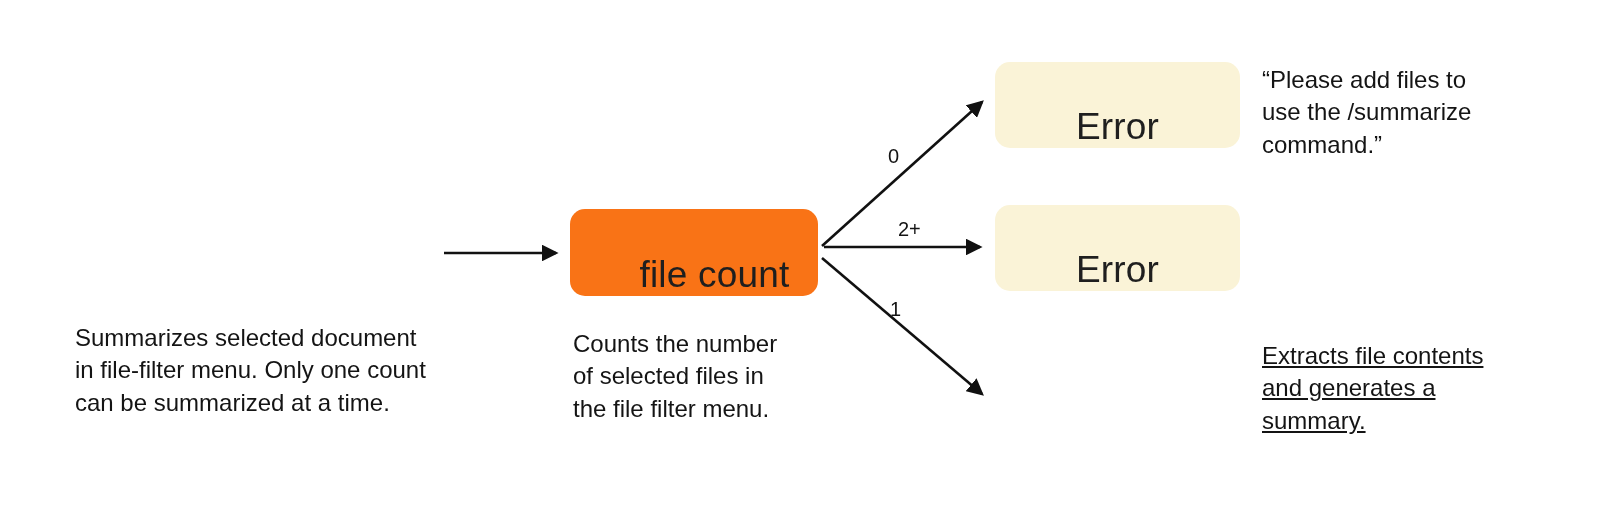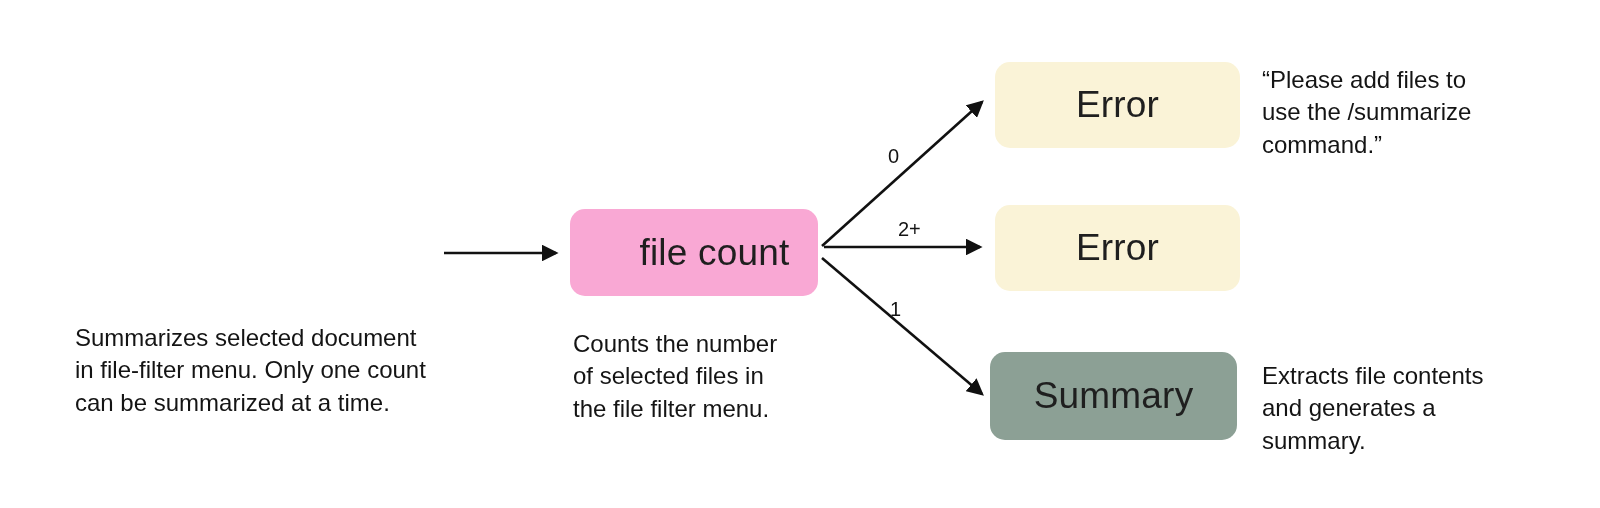--- a/index.html
+++ b/index.html
@@ -20,33 +20,33 @@
     position: absolute;
     left: 0;
     top: 0;
     width: 1600px;
     height: 508px;
     pointer-events: none;
   }
   .node {
     position: absolute;
     display: flex;
-    align-items: center;
+    align-items: flex-end;
     justify-content: center;
     border-radius: 15px;
     box-sizing: border-box;
   }
   .node .node-label {
     font-size: 37px;
     font-weight: 400;
     color: #1f1f1f;
     letter-spacing: 0.2px;
   }
   .node-salmon   { background: #efa987; }
-  .node-sage     { background: #f9a8d4; padding-left: 41px; }
+  .node-sage     { background: #f97316; padding-left: 41px; }
   .node-cream    { background: #faf3d7; }
   .node-slate    { background: #8ca095; }
 
   .caption, .note {
     position: absolute;
     font-size: 24px;
     line-height: 1.35;
     color: #141414;
     white-space: pre-line;
   }
@@ -92,20 +92,17 @@
     <span class="node-label">Error</span>
   </div>
   <div class="note" style="left:1262px; top:64px; width:250px;">“Please add files to
 use the /summarize
 command.”</div>
 
   <div class="node node-cream" style="left:995px; top:205px; width:245px; height:86px;">
     <span class="node-label">Error</span>
   </div>
 
-  <div class="node node-slate" style="left:990px; top:352px; width:247px; height:88px;">
-    <span class="node-label">Summary</span>
-  </div>
-  <div class="note" style="left:1262px; top:360px; width:250px;">Extracts file contents
+  <div class="note" style="left:1262px; top:340px; width:250px;text-decoration:underline;">Extracts file contents
 and generates a
 summary.</div>
 
 </div>
 
 </body></html>

